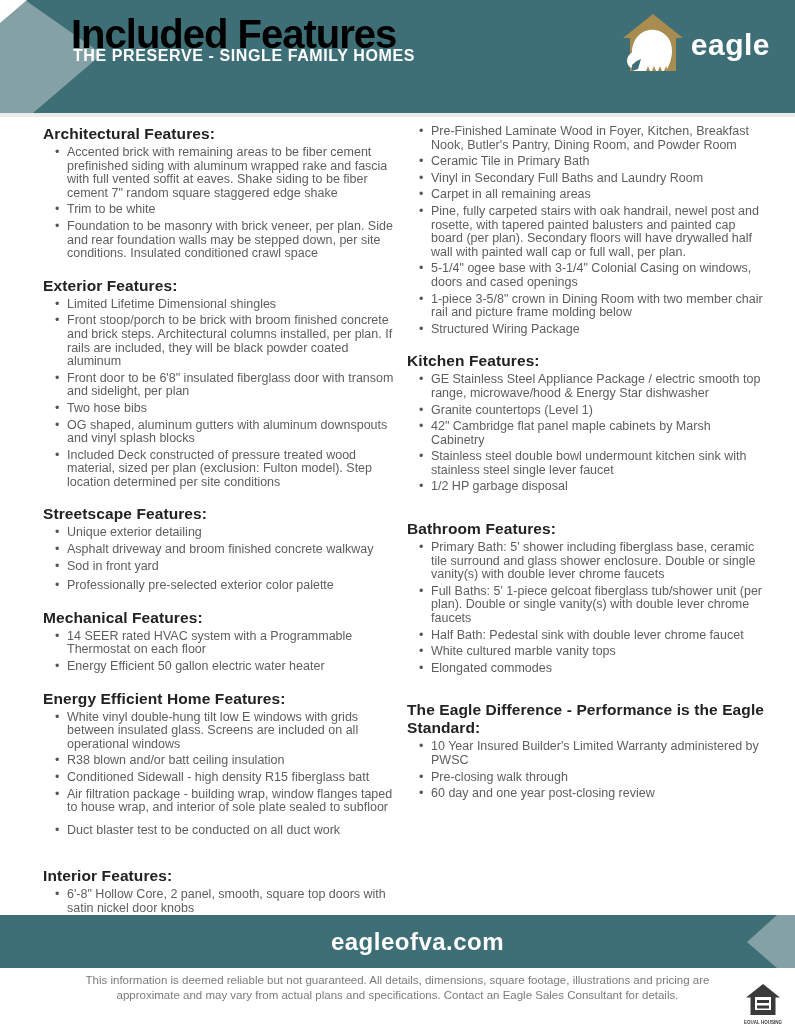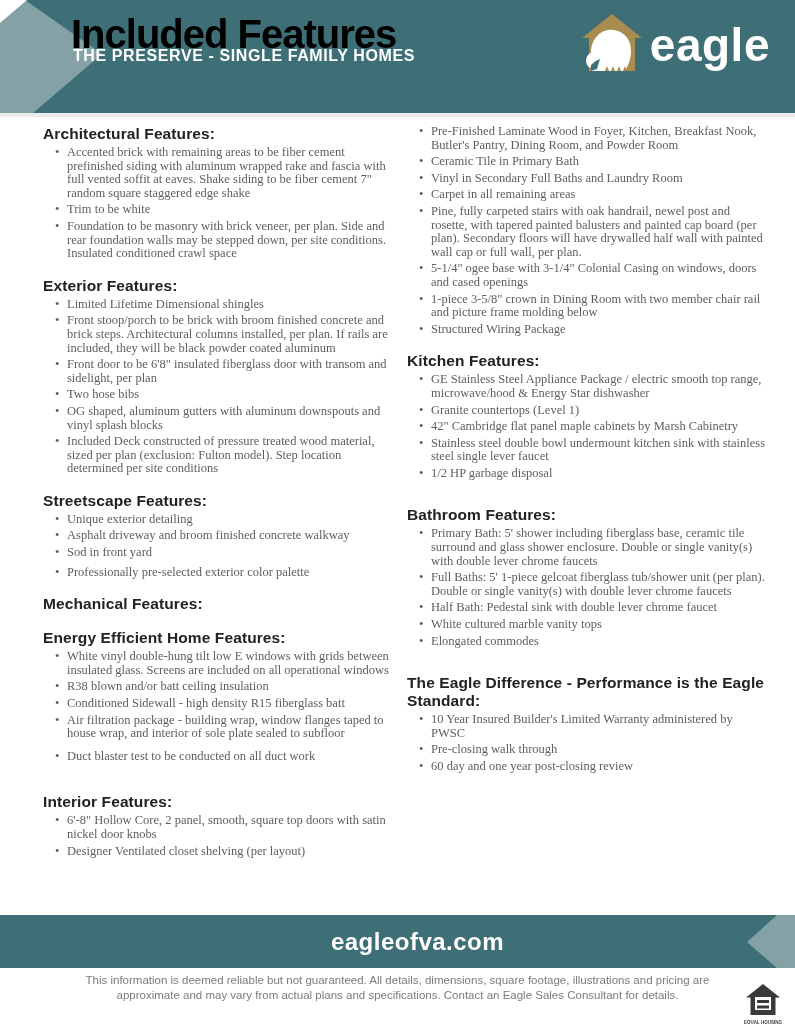--- a/index.html
+++ b/index.html
@@ -11,31 +11,31 @@
   .band-chevron-left{position:absolute;top:0;left:0;width:102px;height:113px;background:#84a2a6;
         clip-path:polygon(25px 0, 102px 54px, 33px 113px, 0 113px, 0 20px);}
   .band-corner{position:absolute;top:0;left:0;width:27px;height:23px;background:#fff;
         clip-path:polygon(0 0, 100% 0, 0 100%);}
   .hdr-title{position:absolute;left:71px;top:12px;margin:0;font-size:40px;font-weight:bold;
         color:#000000;letter-spacing:-1px;white-space:nowrap;}
   .hdr-subtitle{position:absolute;left:73px;top:47px;font-size:16px;font-weight:bold;
         color:#fff;letter-spacing:.6px;white-space:nowrap;}
   .hdr-divider{position:absolute;top:113px;left:0;width:795px;height:4px;background:#ebebeb;}
   .logo{position:absolute;top:13px;right:25px;display:flex;align-items:center;}
-  .logo-text{font-size:46px;font-weight:bold;color:#fff;margin-left:7px;letter-spacing:.5px;}
+  .logo-text{font-size:30px;font-weight:bold;color:#fff;margin-left:7px;letter-spacing:.5px;}
 
   
   .col{position:absolute;top:125px;}
   .col-left{left:43px;width:352px;}
   .col-right{left:407px;width:360px;}
   h2{font-size:15.5px;font-weight:bold;color:#222;margin:16px 0 3px 0;letter-spacing:.1px;line-height:18px;}
   .col section:first-child h2{margin-top:0;}
   ul{list-style:none;margin:0;padding:0;}
   li{position:relative;padding-left:24px;font-size:12.5px;line-height:13.6px;color:#5e5e5e;
-     margin-bottom:3px;font-family:Liberation Serif, serif;}
+     margin-bottom:3px;}
   li::before{content:"\2022";position:absolute;left:12px;top:0;color:#565656;}
   
   .col-left section:nth-of-type(3) li:nth-child(4){margin-top:6px;}
   .col-left section:nth-of-type(5) li:nth-child(5){margin-top:9px;}
   .col-left section:nth-of-type(6) h2{margin-top:30px;}
   .col-right section:nth-of-type(3) h2{margin-top:26px;}
   .col-right section:nth-of-type(4) h2{margin-top:26px;}
 
   
   .foot-band{position:absolute;top:915px;left:0;width:795px;height:53px;background:#3e6f76;padding-left:20px;}
@@ -101,20 +101,24 @@
           <h2>Streetscape Features:</h2>
           <ul>
             <li>Unique exterior detailing</li>
             <li>Asphalt driveway and broom finished concrete walkway</li>
             <li>Sod in front yard</li>
             <li>Professionally pre-selected exterior color palette</li>
           </ul>
         </section>
         <section>
           <h2>Mechanical Features:</h2>
+          <ul>
+            <li>14 SEER rated HVAC system with a Programmable Thermostat on each floor</li>
+            <li>Energy Efficient 50 gallon electric water heater</li>
+          </ul>
         </section>
         <section>
           <h2>Energy Efficient Home Features:</h2>
           <ul>
             <li>White vinyl double-hung tilt low E windows with grids between insulated glass. Screens are included on all operational windows</li>
             <li>R38 blown and/or batt ceiling insulation</li>
             <li>Conditioned Sidewall - high density R15 fiberglass batt</li>
             <li>Air filtration package - building wrap, window flanges taped to house wrap, and interior of sole plate sealed to subfloor</li>
             <li>Duct blaster test to be conducted on all duct work</li>
           </ul>

